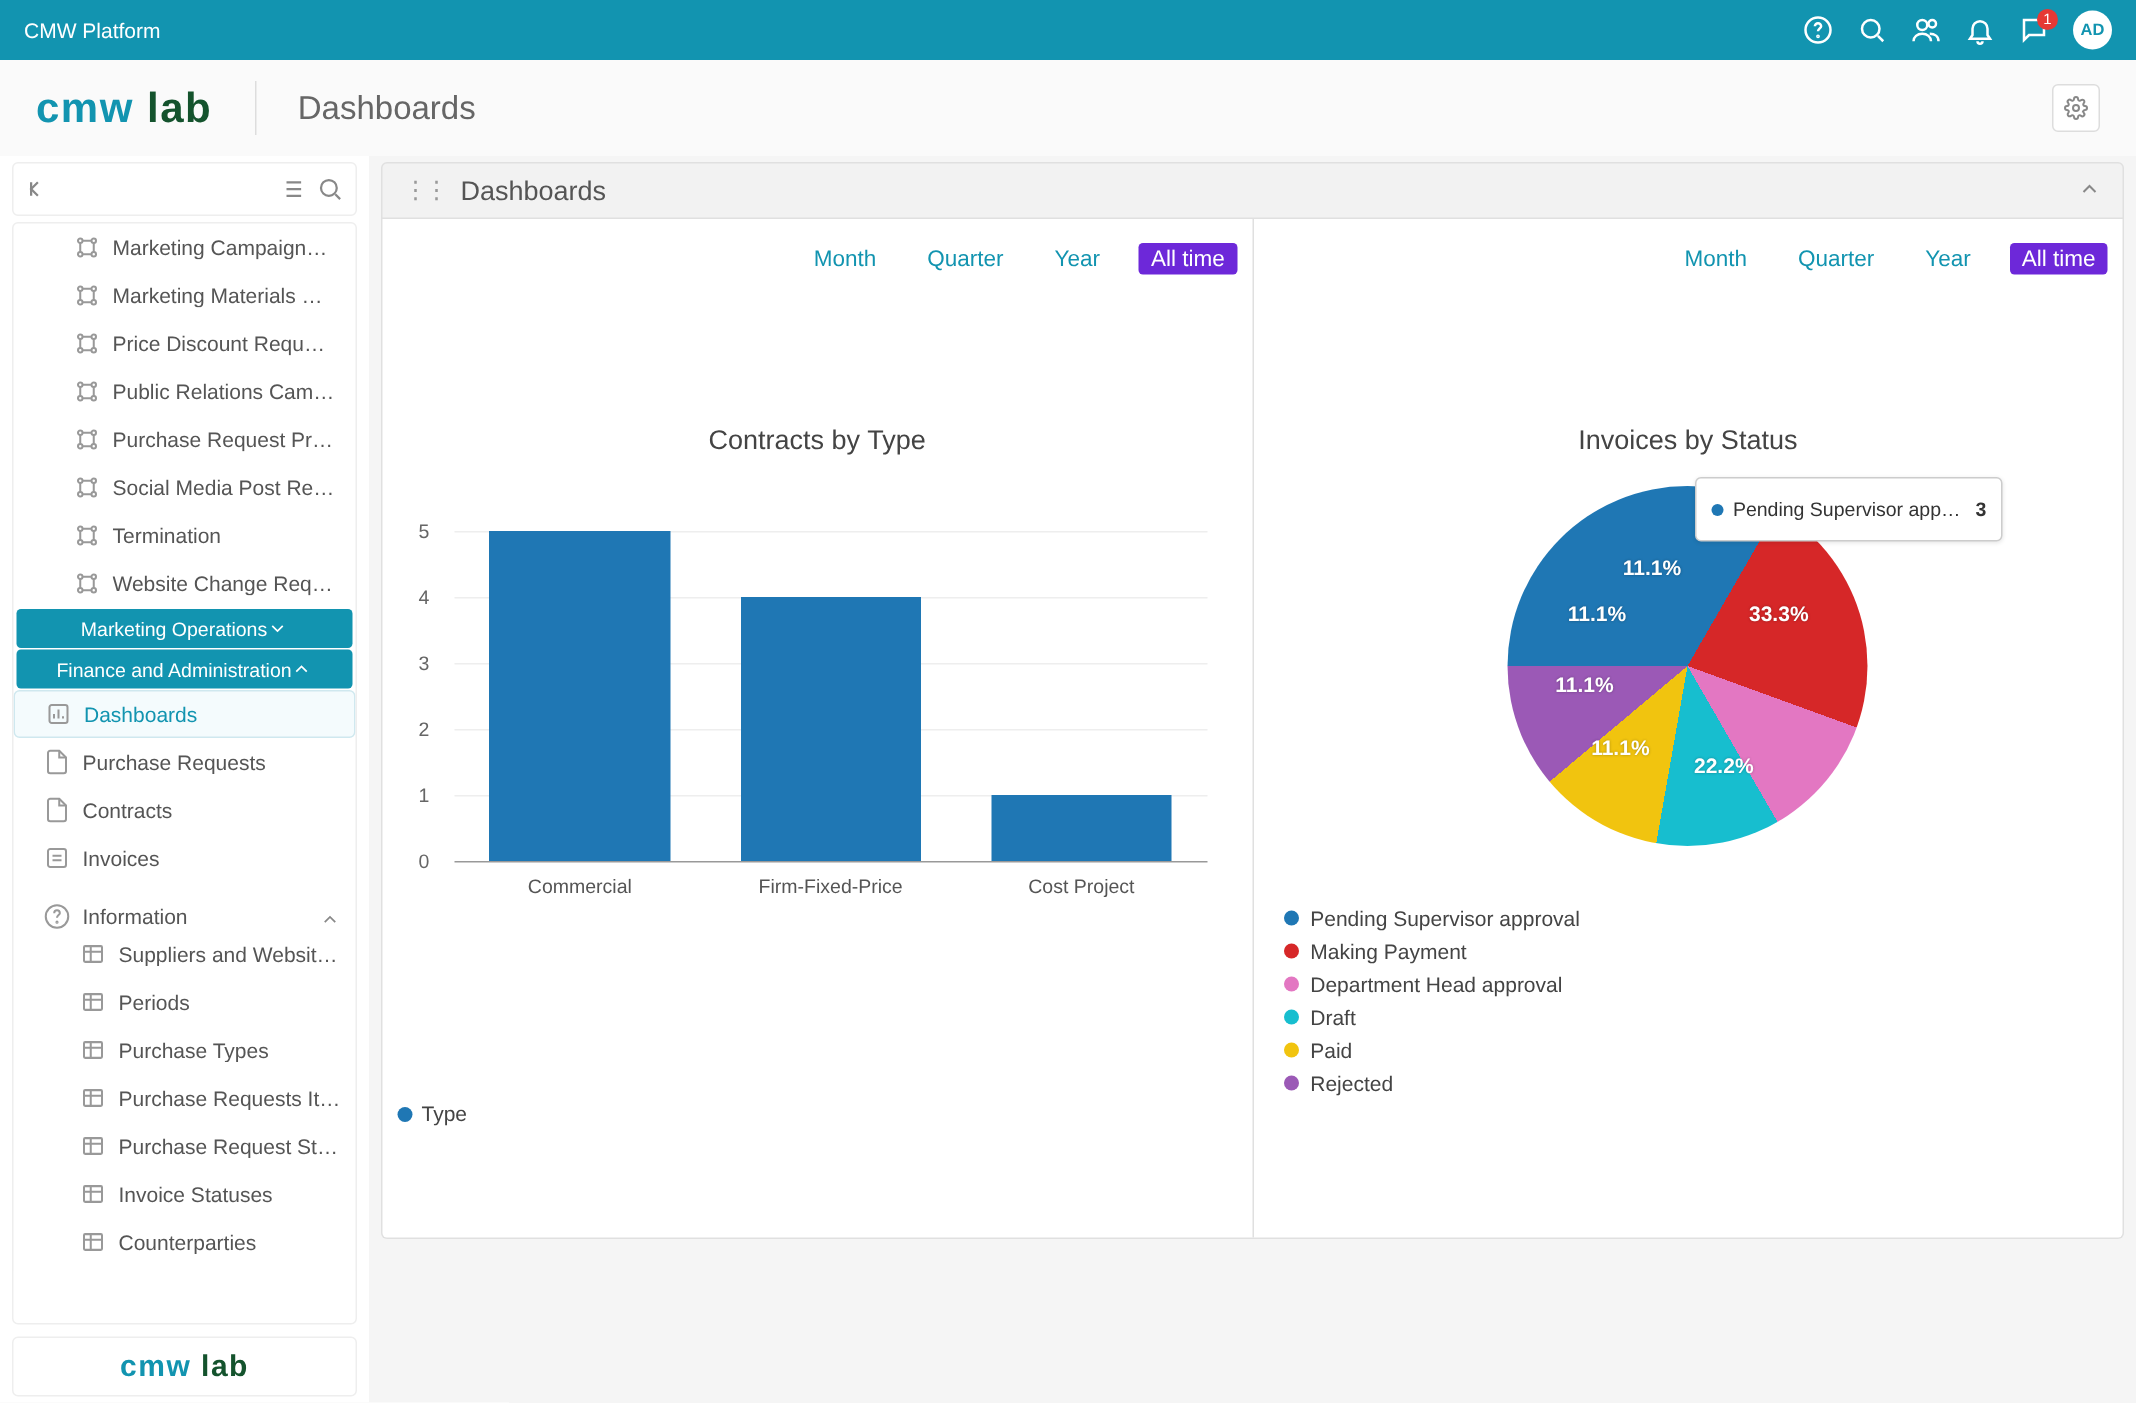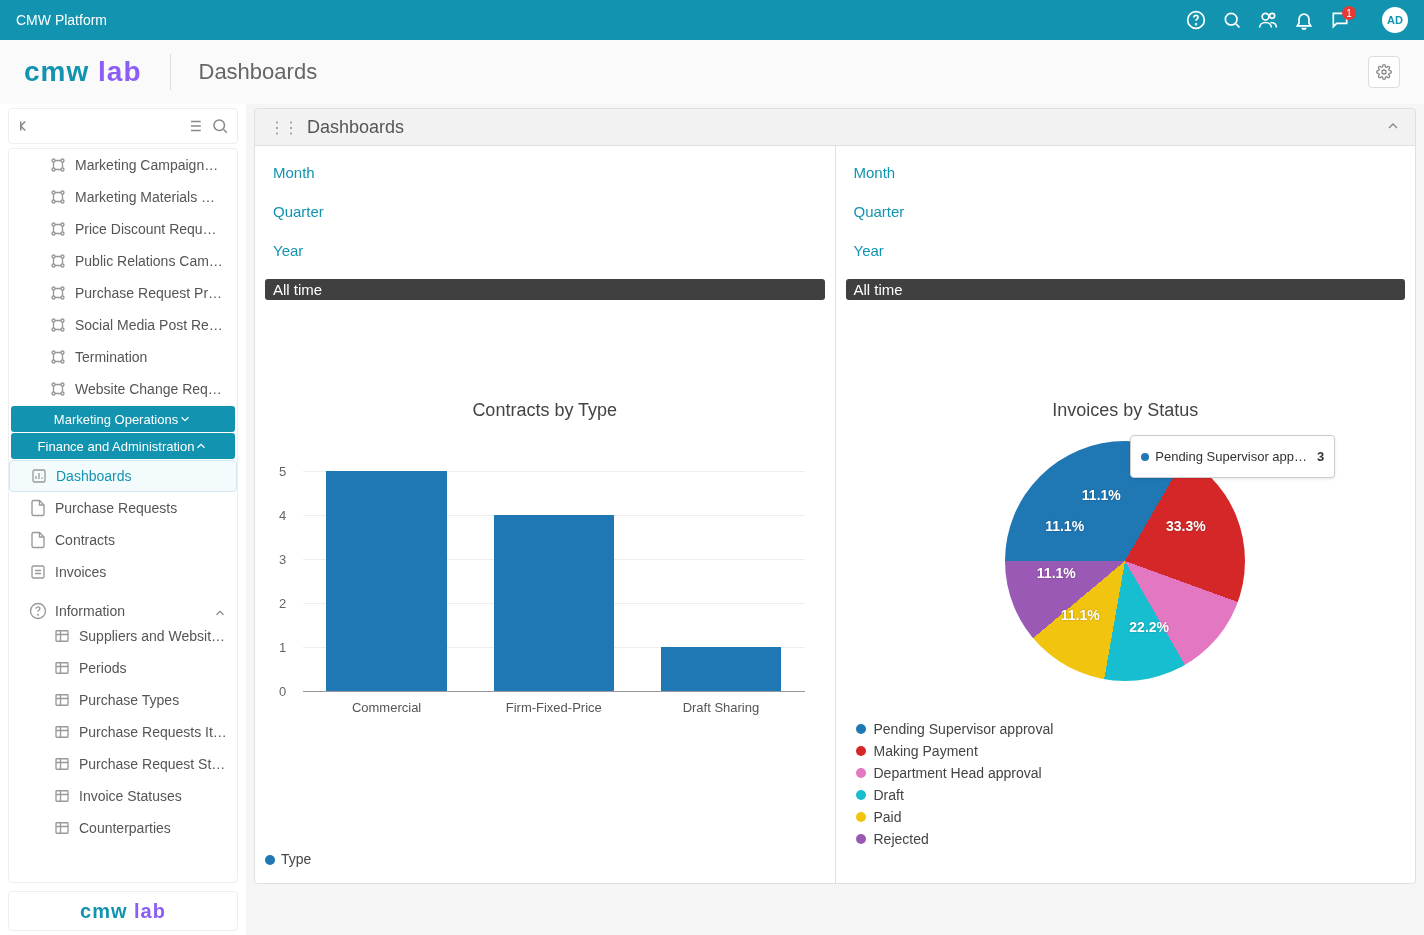--- a/index.html
+++ b/index.html
@@ -4,26 +4,26 @@
 <style>
 * { box-sizing: border-box; margin: 0; padding: 0; }
 body { font-family: 'Segoe UI', Arial, sans-serif; font-size: 14px; color: #333; background: #f5f5f5; overflow: hidden; }
 
 .topbar { height: 40px; background: #1294b0; color: #fff; display: flex; align-items: center; padding: 0 16px; }
 .topbar-title { font-size: 14px; font-weight: 500; }
 .topbar-spacer { flex: 1; }
 .topbar-icon { width: 36px; height: 36px; display: flex; align-items: center; justify-content: center; cursor: pointer; position: relative; }
 .topbar-icon svg { width: 20px; height: 20px; fill: none; stroke: #fff; stroke-width: 2; }
 .badge { position: absolute; top: 4px; right: 2px; background: #e53935; color: #fff; font-size: 10px; min-width: 14px; height: 14px; border-radius: 7px; display: flex; align-items: center; justify-content: center; padding: 0 3px; }
-.avatar { width: 26px; height: 26px; border-radius: 50%; background: #fff; color: #1294b0; font-size: 11px; font-weight: 700; display: flex; align-items: center; justify-content: center; margin-left: 24px; }
+.avatar { width: 26px; height: 26px; border-radius: 50%; background: #fff; color: #1294b0; font-size: 11px; font-weight: 700; display: flex; align-items: center; justify-content: center; margin-left: 8px; }
 
 .header-row { height: 64px; display: flex; align-items: center; padding: 0 24px; background: #fafafa; }
 .logo { font-size: 28px; font-weight: 700; letter-spacing: 1px; }
 .logo .cmw { color: #1294b0; }
-.logo .lab { color: #8b5cf6; }
+.logo .lab { color: #14532d; }
 .header-divider { width: 1px; height: 36px; background: #ddd; margin: 0 28px; }
 .page-title { font-size: 22px; color: #666; }
 .header-spacer { flex: 1; }
 .gear-btn { width: 32px; height: 32px; border: 1px solid #ddd; border-radius: 4px; display: flex; align-items: center; justify-content: center; cursor: pointer; background: #fff; }
 .gear-btn svg { width: 16px; height: 16px; fill: none; stroke: #888; stroke-width: 2; }
 
 .main-wrap { display: flex; height: calc(100vh - 104px); }
 
 .sidebar { width: 246px; background: #fff; display: flex; flex-direction: column; padding: 0 4px; }
 .sidebar-toolbar { height: 36px; display: flex; align-items: center; padding: 0 8px; gap: 8px; border: 1px solid #eee; border-radius: 4px; margin: 4px; }
@@ -52,23 +52,23 @@
 .panel-head { height: 38px; display: flex; align-items: center; padding: 0 14px; background: #f2f2f2; border: 1px solid #e0e0e0; border-radius: 4px 4px 0 0; margin-top: 4px; }
 .panel-head .drag { color: #999; margin-right: 10px; font-size: 16px; letter-spacing: -2px; }
 .panel-head .title { font-size: 18px; color: #555; }
 .panel-head .spacer { flex: 1; }
 .panel-head .collapse svg { width: 16px; height: 16px; stroke: #888; fill: none; stroke-width: 2; }
 
 .panel-body { display: flex; background: #fff; border: 1px solid #e0e0e0; border-top: none; border-radius: 0 0 4px 4px; min-height: 680px; }
 .chart-cell { flex: 1; padding: 16px 10px; }
 .chart-cell:first-child { border-right: 1px solid #e0e0e0; }
 
-.time-tabs { display: flex; justify-content: flex-end; gap: 18px; margin-bottom: 40px; flex-direction: column; }
+.time-tabs { display: flex; justify-content: flex-end; gap: 18px; margin-bottom: 40px; }
 .time-tab { color: #1294b0; font-size: 15px; cursor: pointer; padding: 2px 8px; border-radius: 3px; }
-.time-tab.active { background: #404040; color: #fff; }
+.time-tab.active { background: #6d28d9; color: #fff; }
 
 .chart-title { text-align: center; font-size: 18px; color: #444; margin-bottom: 20px; position: relative; }
 
 .bar-chart { position: relative; height: 280px; margin: 0 20px; }
 .bar-axis-label { position: absolute; left: -6px; font-size: 13px; color: #666; transform: translateY(-50%); }
 .bar-grid { position: absolute; left: 18px; right: 0; border-top: 1px solid #eee; }
 .bar-grid.base { border-top: 1px solid #999; }
 .bars-row { position: absolute; left: 18px; right: 0; bottom: 30px; top: 0; display: flex; align-items: flex-end; }
 .bar-col { flex: 1; display: flex; flex-direction: column; align-items: center; }
 .bar { width: 72%; background: #1f77b4; }
@@ -394,21 +394,21 @@
               <div class="bar-col" style="position: relative;">
                 <div class="bar" style="height: 220px; background: rgb(31, 119, 180);"></div>
                 <div class="bar-label">Commercial</div>
               </div>
               <div class="bar-col" style="position: relative;">
                 <div class="bar" style="height: 176px; background: rgb(31, 119, 180);"></div>
                 <div class="bar-label">Firm-Fixed-Price</div>
               </div>
               <div class="bar-col" style="position: relative;">
                 <div class="bar" style="height: 44px; background: rgb(31, 119, 180);"></div>
-                <div class="bar-label">Draft Sharing</div>
+                <div class="bar-label">Cost Project</div>
               </div>
             </div>
           </div>
         <div class="bar-legend">
           <span class="legend-dot" id="bar-legend-dot" style="background: rgb(31, 119, 180);"></span><span>Type</span>
         </div>
       </div>
 
       <div class="chart-cell">
         <div class="time-tabs">

